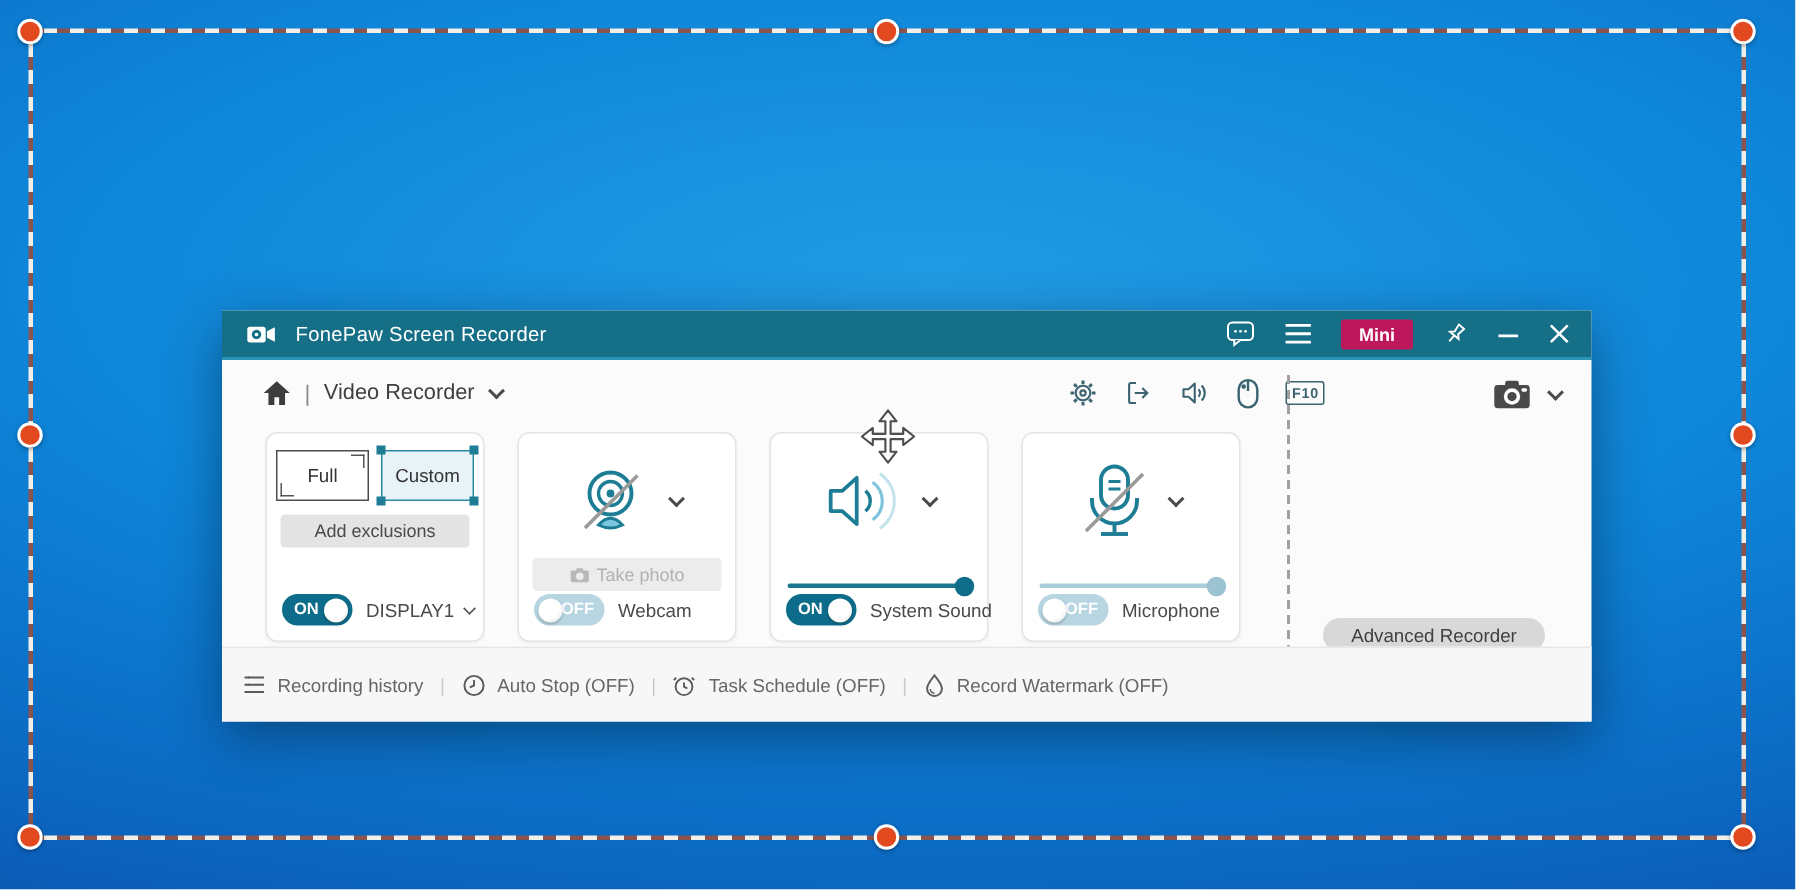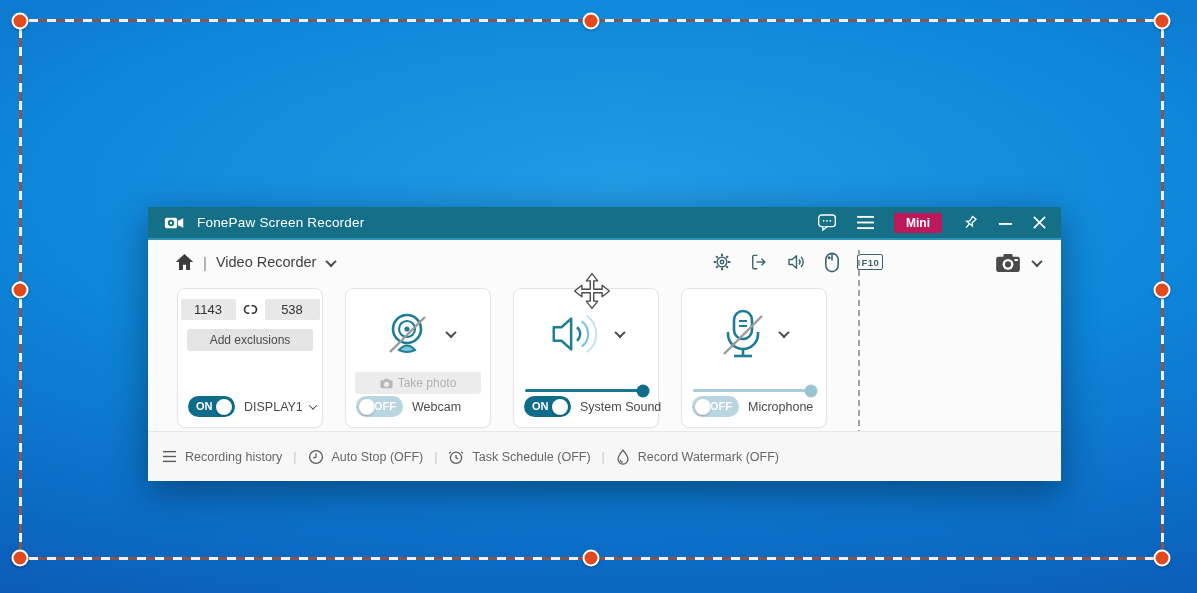--- a/index.html
+++ b/index.html
@@ -241,29 +241,23 @@
         <rect x="1" y="4" width="26" height="17" rx="2.5" fill="#4a4a4a"></rect>
         <rect x="9" y="1" width="10" height="5" rx="1.5" fill="#4a4a4a"></rect>
         <circle cx="14" cy="12.5" r="6" fill="#fff"></circle>
         <circle cx="14" cy="12.5" r="3.4" fill="#4a4a4a"></circle>
         <rect x="21" y="6.5" width="4" height="2.4" rx="1" fill="#fff"></rect>
       </svg>
       <span class="chev"></span>
     </span>
 
     <div class="panel p1">
-      <div class="size-row">
-        <span class="size-input">1143</span>
-        <span style="display:flex; cursor:pointer;">
-          <svg width="15" height="15" viewBox="0 0 20 20" fill="none" stroke="#333" stroke-width="2.2">
-            <path d="M8.5 5 H7 A5 5 0 0 0 7 15 H8.5"></path>
-            <path d="M11.5 5 H13 A5 5 0 0 1 13 15 H11.5"></path>
-          </svg>
-        </span>
-        <span class="size-input">538</span>
+      <div class="mode-row">
+        <div class="mode-btn btn-full">Full</div>
+        <div class="mode-btn btn-custom">Custom</div>
       </div>
       <div class="wide-btn">Add exclusions</div>
       <div class="bottom-row">
         <span class="toggle on">
           <span class="t-label">ON</span>
           <span class="knob"></span>
         </span>
         <span class="monitor-wrap">
           <span class="toggle-caption">DISPLAY1</span>
           <span class="chev sm"></span>
@@ -347,20 +341,21 @@
         <span class="toggle off">
           <span class="t-label">OFF</span>
           <span class="knob"></span>
         </span>
         <span class="toggle-caption">Microphone</span>
       </div>
     </div>
 
     <div class="v-sep"></div>
 
+    <div class="advanced-btn">Advanced Recorder</div>
 
     <div class="statusbar">
       <span class="sb-item">
         <svg width="15" height="13" viewBox="0 0 18 16" stroke="#5a5a5a" stroke-width="1.7">
           <line x1="1" y1="2" x2="5" y2="2"></line>
             <line x1="1" y1="8" x2="5" y2="8"></line>
             <line x1="1" y1="14" x2="5" y2="14"></line>
           <line x1="4" y1="2" x2="17" y2="2"></line>
             <line x1="4" y1="8" x2="17" y2="8"></line>
             <line x1="4" y1="14" x2="17" y2="14"></line>

